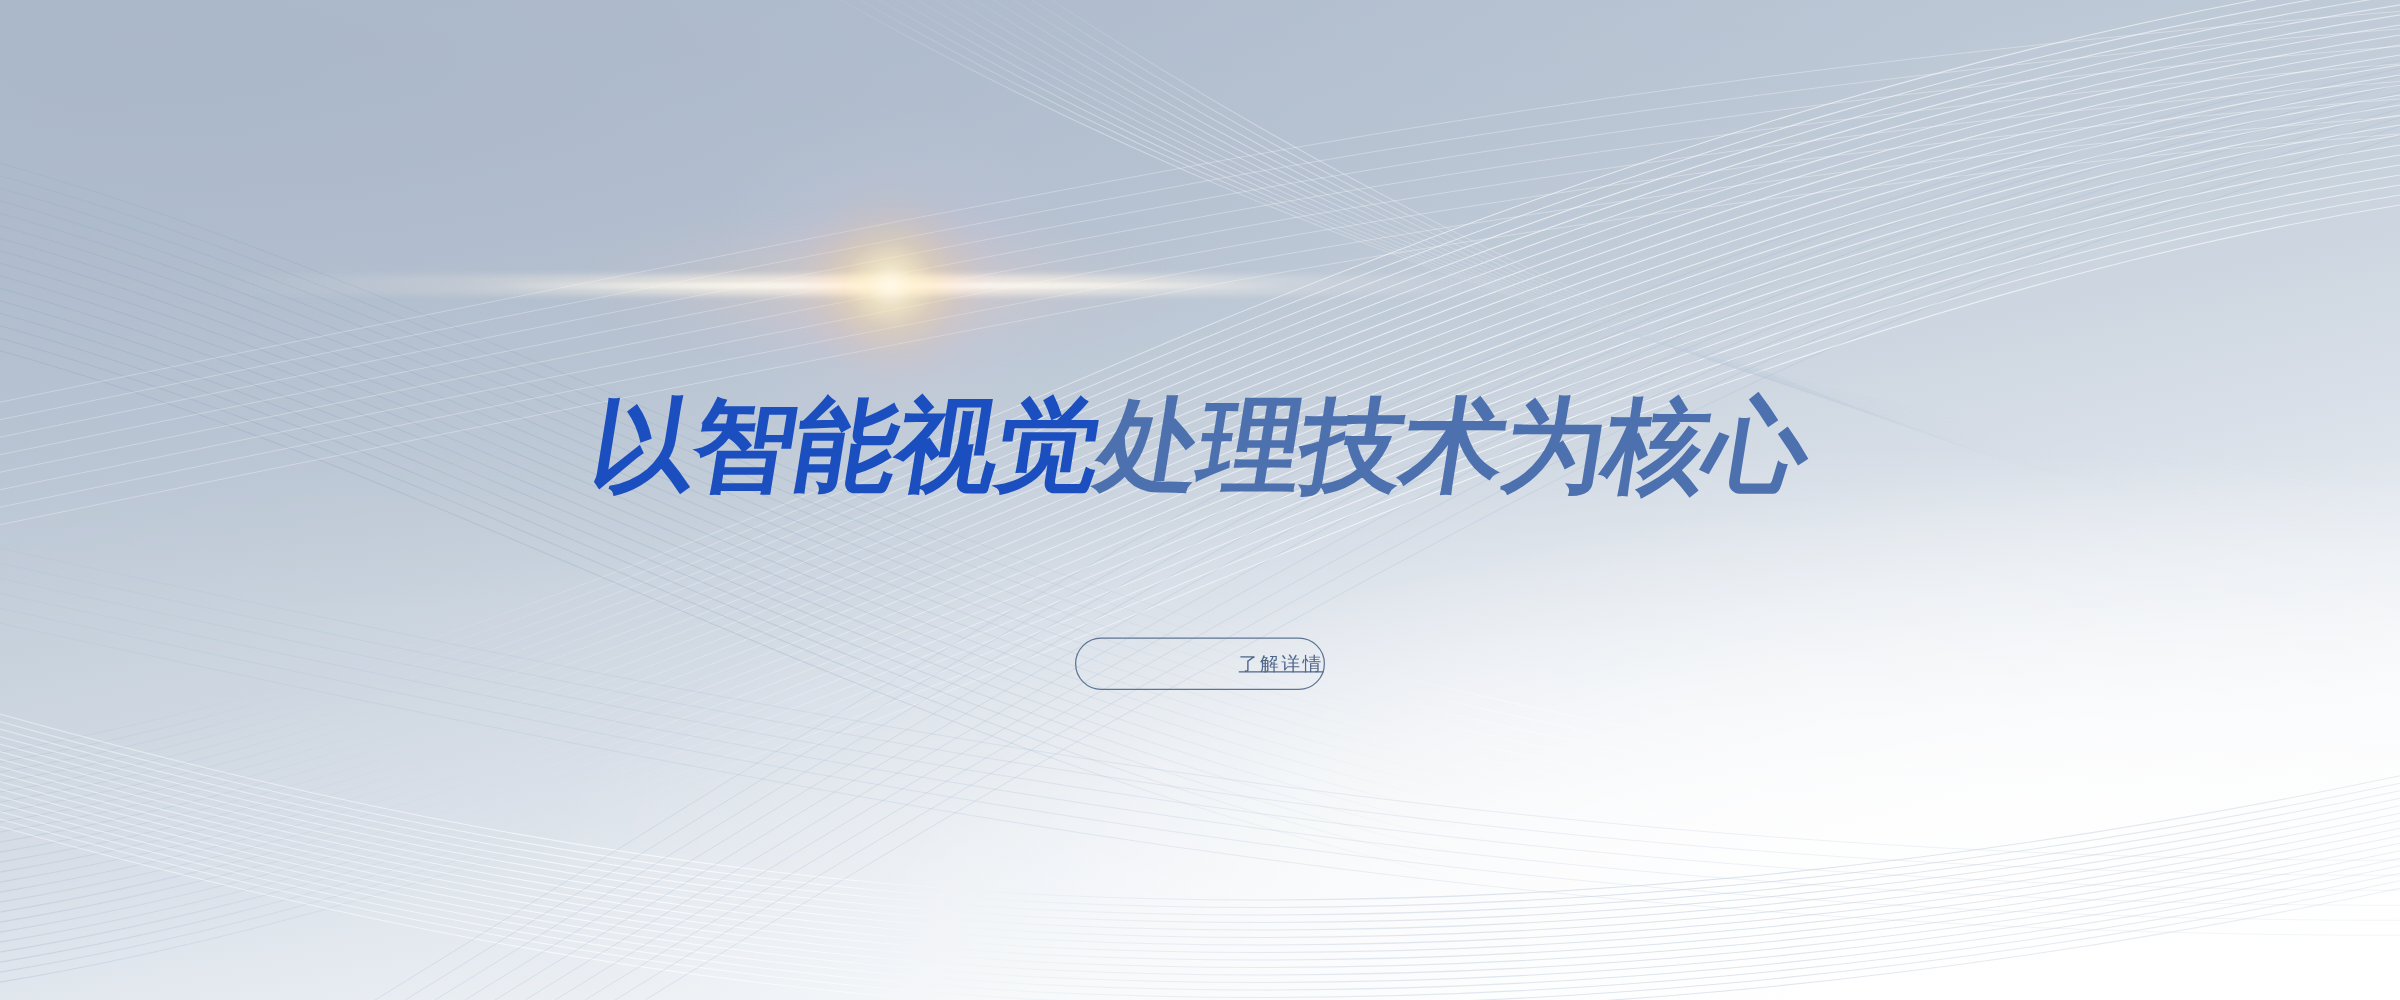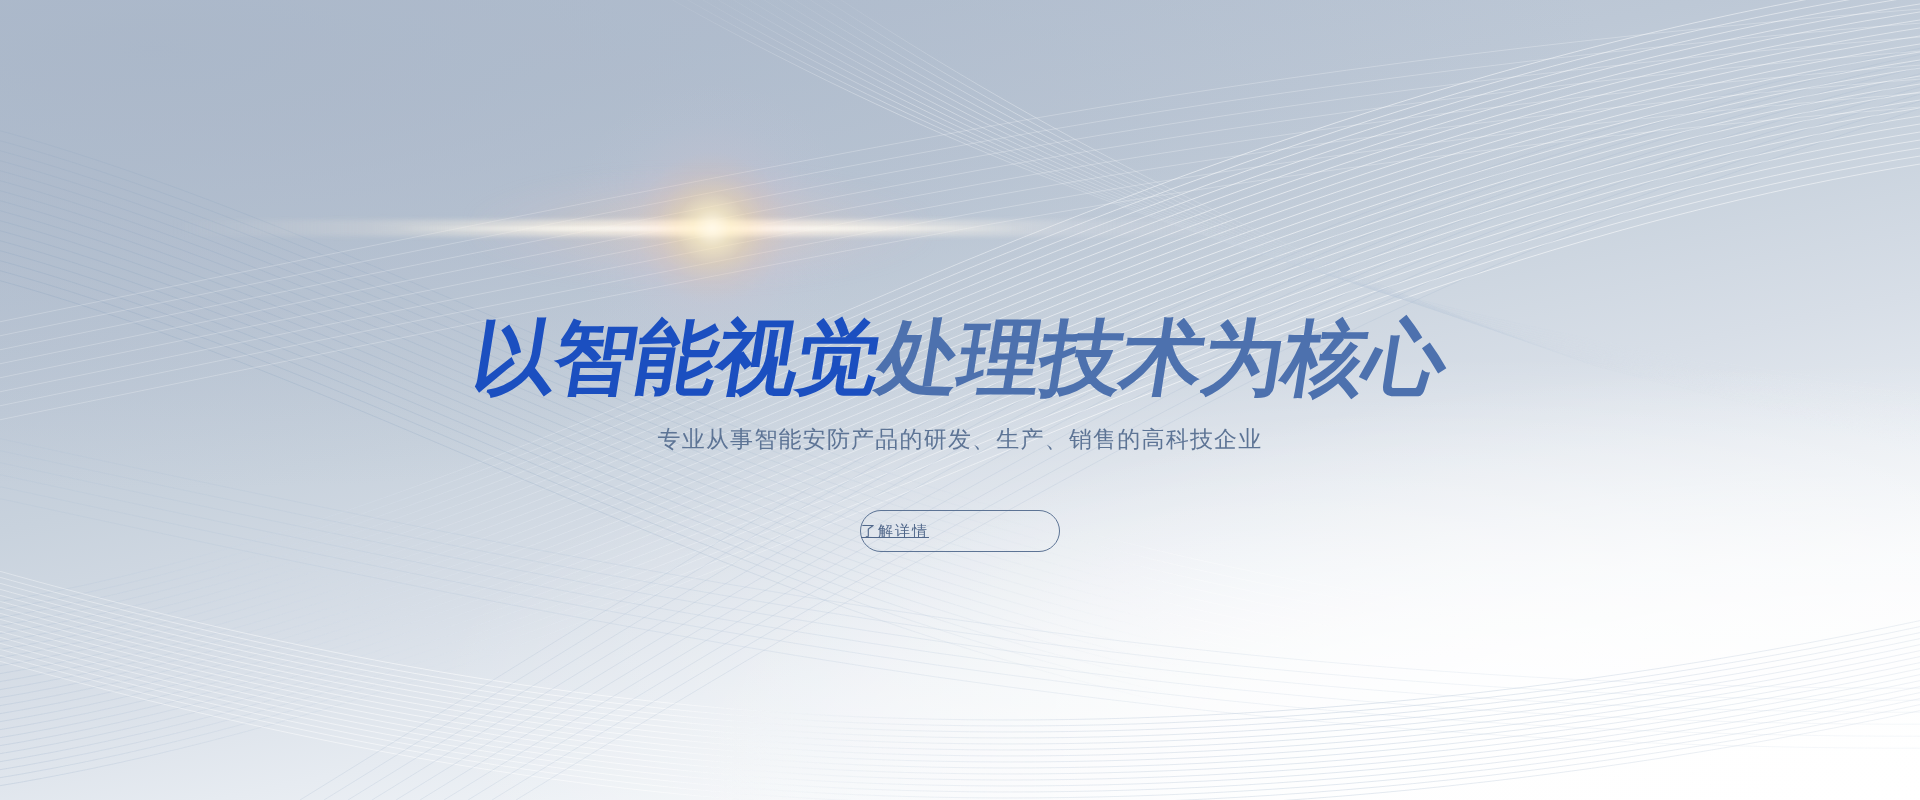--- a/index.html
+++ b/index.html
@@ -169,21 +169,21 @@
     width: 200px;
     height: 42px;
     line-height: 40px;
     border: 1px solid #5d7495;
     border-radius: 21px;
     background: transparent;
     color: #4e6party;
     color: #50678a;
     font-size: 15px;
     letter-spacing: 2px;
-    text-align: left;
+    text-align: right;
     cursor: pointer;
     font-family: "DejaVu Sans", "Liberation Sans", sans-serif;
   }
 </style>
 </head>
 <body>
 
 <div id="hero">
 
   <div class="bg-layer bg-base"></div>
@@ -350,20 +350,19 @@
   <div class="flare-streak"></div>
   <div class="flare-streak2"></div>
   <div class="flare-core"></div>
 
   <div class="content">
 
     <h1 class="headline">
       <span class="seg seg-a">以智能视觉</span><span class="seg seg-b">处理技术为核心</span>
     </h1>
 
-    <p class="subtitle">专业从事智能安防产品的研发、生产、销售的高科技企业</p>
 
     <div class="cta-wrap">
       <a class="cta-button" href="#">了解详情</a>
     </div>
 
   </div>
 </div>
 
 </body></html>

